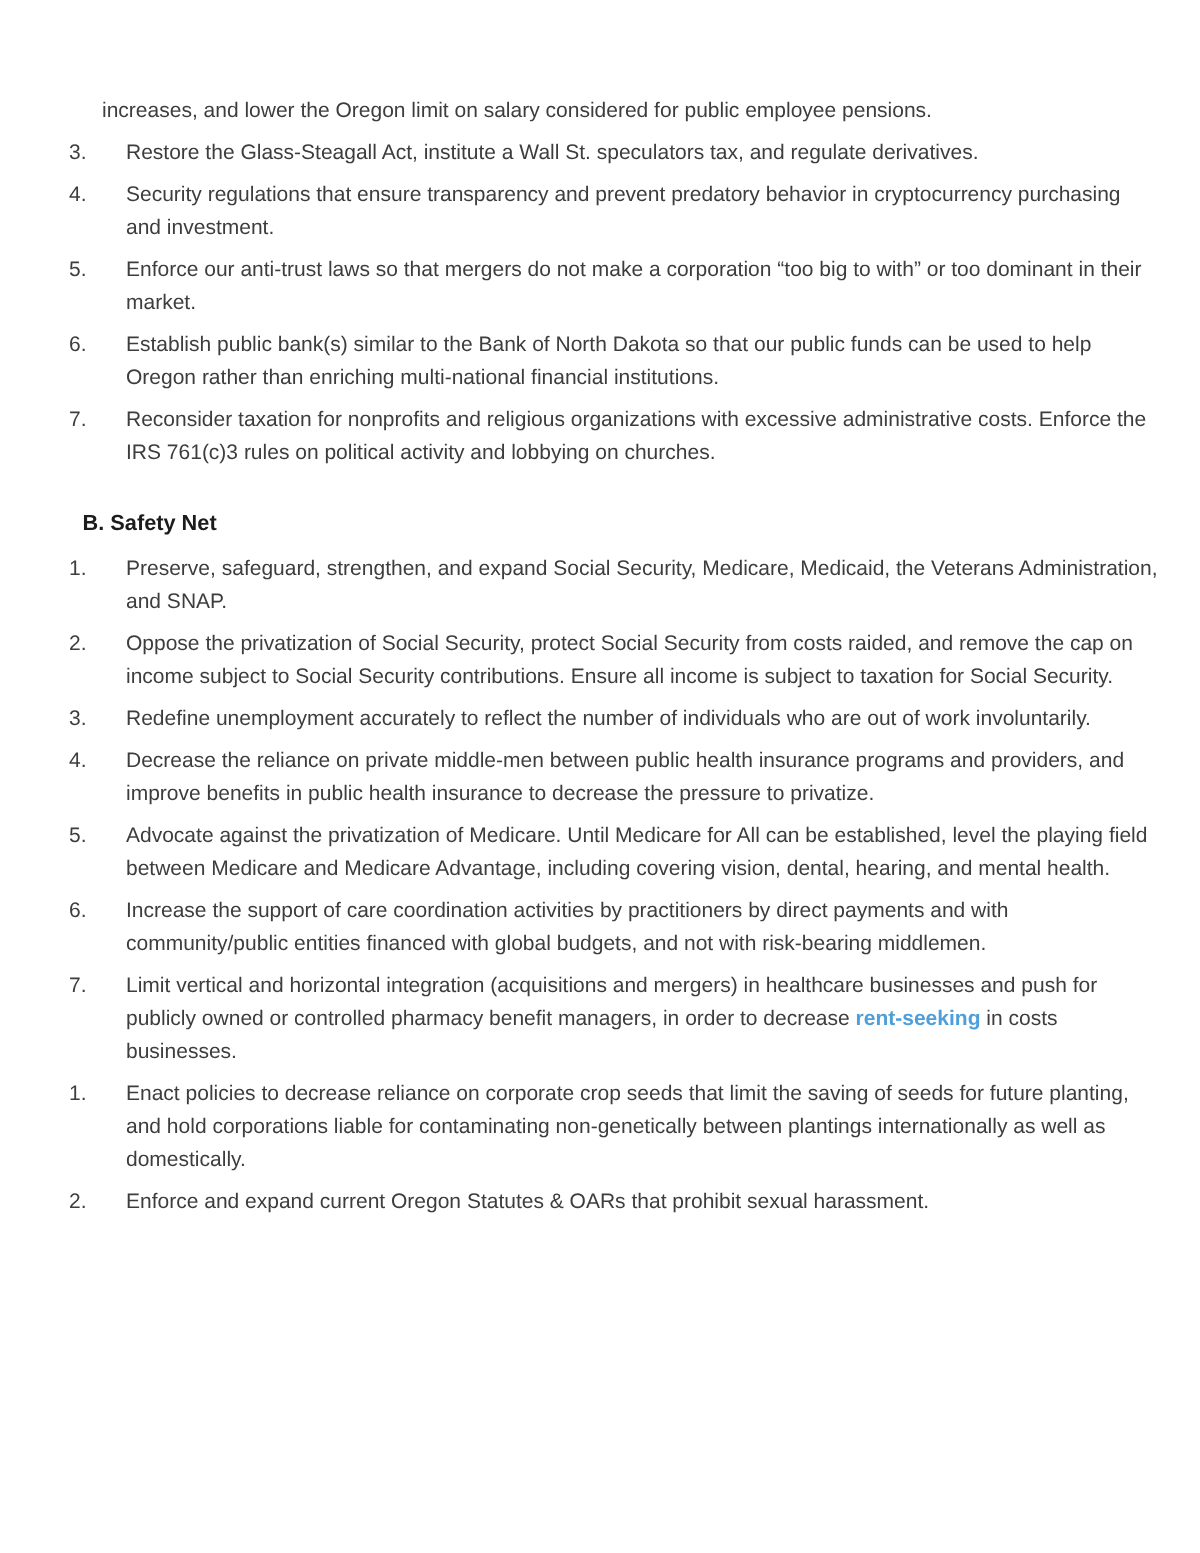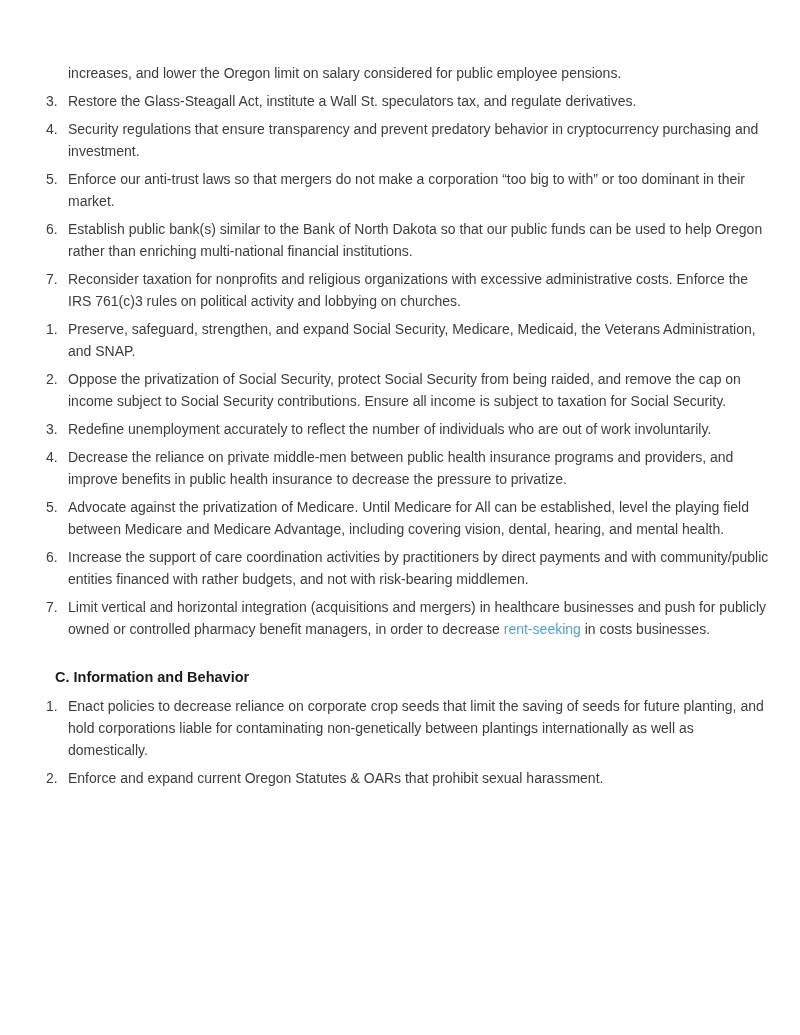--- a/index.html
+++ b/index.html
@@ -26,31 +26,33 @@
   .list-item {
     display: flex;
     margin: 0 0 6px 0;
   }
   .item-num {
     flex: 0 0 22px;
     width: 22px;
   }
   .item-txt {
     flex: 1;
+    margin-left: 16px;
   }
   .section-heading {
     font-size: 14.5px;
     font-weight: bold;
     color: #1c1c1c;
     margin: 26px 0 7px 9px;
   }
   .inline-link {
     color: #4d9fdb;
     text-decoration: none;
     cursor: pointer;
+    font-weight: bold;
   }
   .page-number {
     position: absolute;
     top: 942px;
     left: 0;
     width: 100%;
     text-align: center;
     font-family: "Liberation Serif", serif;
     font-size: 13.5px;
     color: #3d3d3d;
@@ -79,53 +81,53 @@
     <div class="list-item">
       <span class="item-num">6.</span>
       <span class="item-txt">Establish public bank(s) similar to the Bank of North Dakota so that our public funds can be used to help Oregon rather than enriching multi-national financial institutions.</span>
     </div>
     <div class="list-item">
       <span class="item-num">7.</span>
       <span class="item-txt">Reconsider taxation for nonprofits and religious organizations with excessive administrative costs. Enforce the IRS 761(c)3 rules on political activity and lobbying on churches.</span>
     </div>
   </div>
 
+  <h3 class="section-heading">B. Safety Net</h3>
 
   <div>
     <div class="list-item">
       <span class="item-num">1.</span>
       <span class="item-txt">Preserve, safeguard, strengthen, and expand Social Security, Medicare, Medicaid, the Veterans Administration, and SNAP.</span>
     </div>
     <div class="list-item">
       <span class="item-num">2.</span>
-      <span class="item-txt">Oppose the privatization of Social Security, protect Social Security from being raided, and remove the cap on income subject to Social Security contributions. Ensure all income is subject to taxation for Social Security.</span>
+      <span class="item-txt">Oppose the privatization of Social Security, protect Social Security from costs raided, and remove the cap on income subject to Social Security contributions. Ensure all income is subject to taxation for Social Security.</span>
     </div>
     <div class="list-item">
       <span class="item-num">3.</span>
       <span class="item-txt">Redefine unemployment accurately to reflect the number of individuals who are out of work involuntarily.</span>
     </div>
     <div class="list-item">
       <span class="item-num">4.</span>
       <span class="item-txt">Decrease the reliance on private middle-men between public health insurance programs and providers, and improve benefits in public health insurance to decrease the pressure to privatize.</span>
     </div>
     <div class="list-item">
       <span class="item-num">5.</span>
       <span class="item-txt">Advocate against the privatization of Medicare. Until Medicare for All can be established, level the playing field between Medicare and Medicare Advantage, including covering vision, dental, hearing, and mental health.</span>
     </div>
     <div class="list-item">
       <span class="item-num">6.</span>
-      <span class="item-txt">Increase the support of care coordination activities by practitioners by direct payments and with community/public entities financed with rather budgets, and not with risk-bearing middlemen.</span>
+      <span class="item-txt">Increase the support of care coordination activities by practitioners by direct payments and with community/public entities financed with global budgets, and not with risk-bearing middlemen.</span>
     </div>
     <div class="list-item">
       <span class="item-num">7.</span>
       <span class="item-txt"><span>Limit vertical and horizontal integration (acquisitions and mergers) in healthcare businesses and push for publicly owned or controlled pharmacy benefit managers, in order to decrease </span><a href="#" class="inline-link">rent-seeking</a><span> in costs businesses.</span></span>
     </div>
   </div>
 
-  <h3 class="section-heading">C. Information and Behavior</h3>
 
   <div>
     <div class="list-item">
       <span class="item-num">1.</span>
       <span class="item-txt">Enact policies to decrease reliance on corporate crop seeds that limit the saving of seeds for future planting, and hold corporations liable for contaminating non-genetically between plantings internationally as well as domestically.</span>
     </div>
     <div class="list-item">
       <span class="item-num">2.</span>
       <span class="item-txt">Enforce and expand current Oregon Statutes &amp; OARs that prohibit sexual harassment.</span>
     </div>

